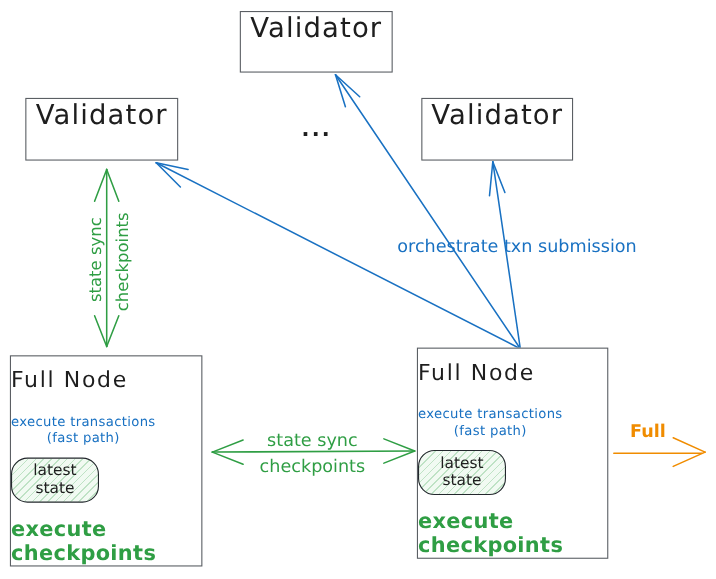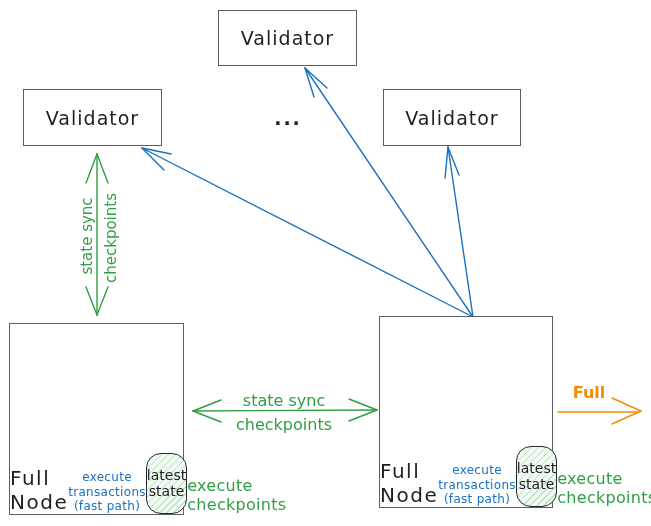--- a/index.html
+++ b/index.html
@@ -9,38 +9,38 @@
   }
   .arrows{position:absolute;left:0;top:0;width:651px;height:526px;pointer-events:none;}
   .arrows line{fill:none;stroke-linecap:round;stroke-width:1.4;}
   .arrows .blue{stroke:var(--blue,#1971c2);}
   .arrows .green{stroke:var(--green,#2f9e44);}
   .arrows .orange{stroke:var(--orange,#f08c00);}
 
   .box{position:absolute;box-sizing:border-box;background:#ffffff;}
   .validator{
     border:1.6px solid var(--border,#5b5f64);
-    display:flex;align-items:center;justify-content:center;
-    font-size:19px;letter-spacing:1px;
+    display:flex;justify-content:center;
+    font-size:25px;letter-spacing:1px;
   }
   .fullnode{
     border:1.6px solid var(--border,#5b5f64);
-    display:flex;flex-direction:row;align-items:flex-end;
+    display:flex;flex-direction:column;align-items:flex-start;
   }
   .fn-title{margin-top:9px;font-size:20px;letter-spacing:1.5px;color:var(--ink,#1e1e1e);}
   .fn-blue{margin-top:19px;text-align:center;font-size:12px;line-height:1.22;color:var(--blue,#1971c2);letter-spacing:0.3px;}
   .state{
     margin-top:11px;width:80px;height:61px;box-sizing:border-box;
     border:1.6px solid #23282d;border-radius:15px;
     background-color:#f1faf2;
     background-image:repeating-linear-gradient(135deg, rgba(47,158,68,0.26) 0px, rgba(47,158,68,0.26) 1px, transparent 1px, transparent 5px);
     display:flex;flex-direction:column;align-items:center;justify-content:center;
     font-size:14px;line-height:1.1;color:var(--ink,#1e1e1e);
   }
-  .fn-green{margin-top:13px;font-size:16px;color:var(--green,#2f9e44);letter-spacing:0.3px;}
+  .fn-green{margin-top:13px;font-size:19px;color:var(--green,#2f9e44);letter-spacing:0.3px;font-weight:bold;}
 
   .label{position:absolute;white-space:nowrap;transform:translate(-50%,-50%);}
   .label.v{transform:translate(-50%,-50%) rotate(-90deg);}
   .green-t{color:var(--green,#2f9e44);}
   .blue-t{color:var(--blue,#1971c2);}
   .orange-t{color:var(--orange,#f08c00);font-weight:bold;}
   .ellipsis{font-size:19px;font-weight:bold;letter-spacing:2px;color:var(--ink,#1e1e1e);}
 </style>
 </head>
 <body>
@@ -127,16 +127,17 @@
     </div>
     <div class="fn-green">execute checkpoints</div>
   </div>
 
   <div class="label v green-t" style="left:87px;top:236px;font-size:15px;">state sync</div>
   <div class="label v green-t" style="left:111px;top:238px;font-size:15px;">checkpoints</div>
 
   <div class="label green-t" style="left:284px;top:400px;font-size:16px;">state sync</div>
   <div class="label green-t" style="left:284px;top:424px;font-size:16px;">checkpoints</div>
 
+  <div class="label blue-t" style="left:470px;top:224px;font-size:16px;">orchestrate txn submission</div>
 
   <div class="label orange-t" style="left:589px;top:392px;font-size:16px;">Full</div>
 
 </div>
 
 </body></html>

